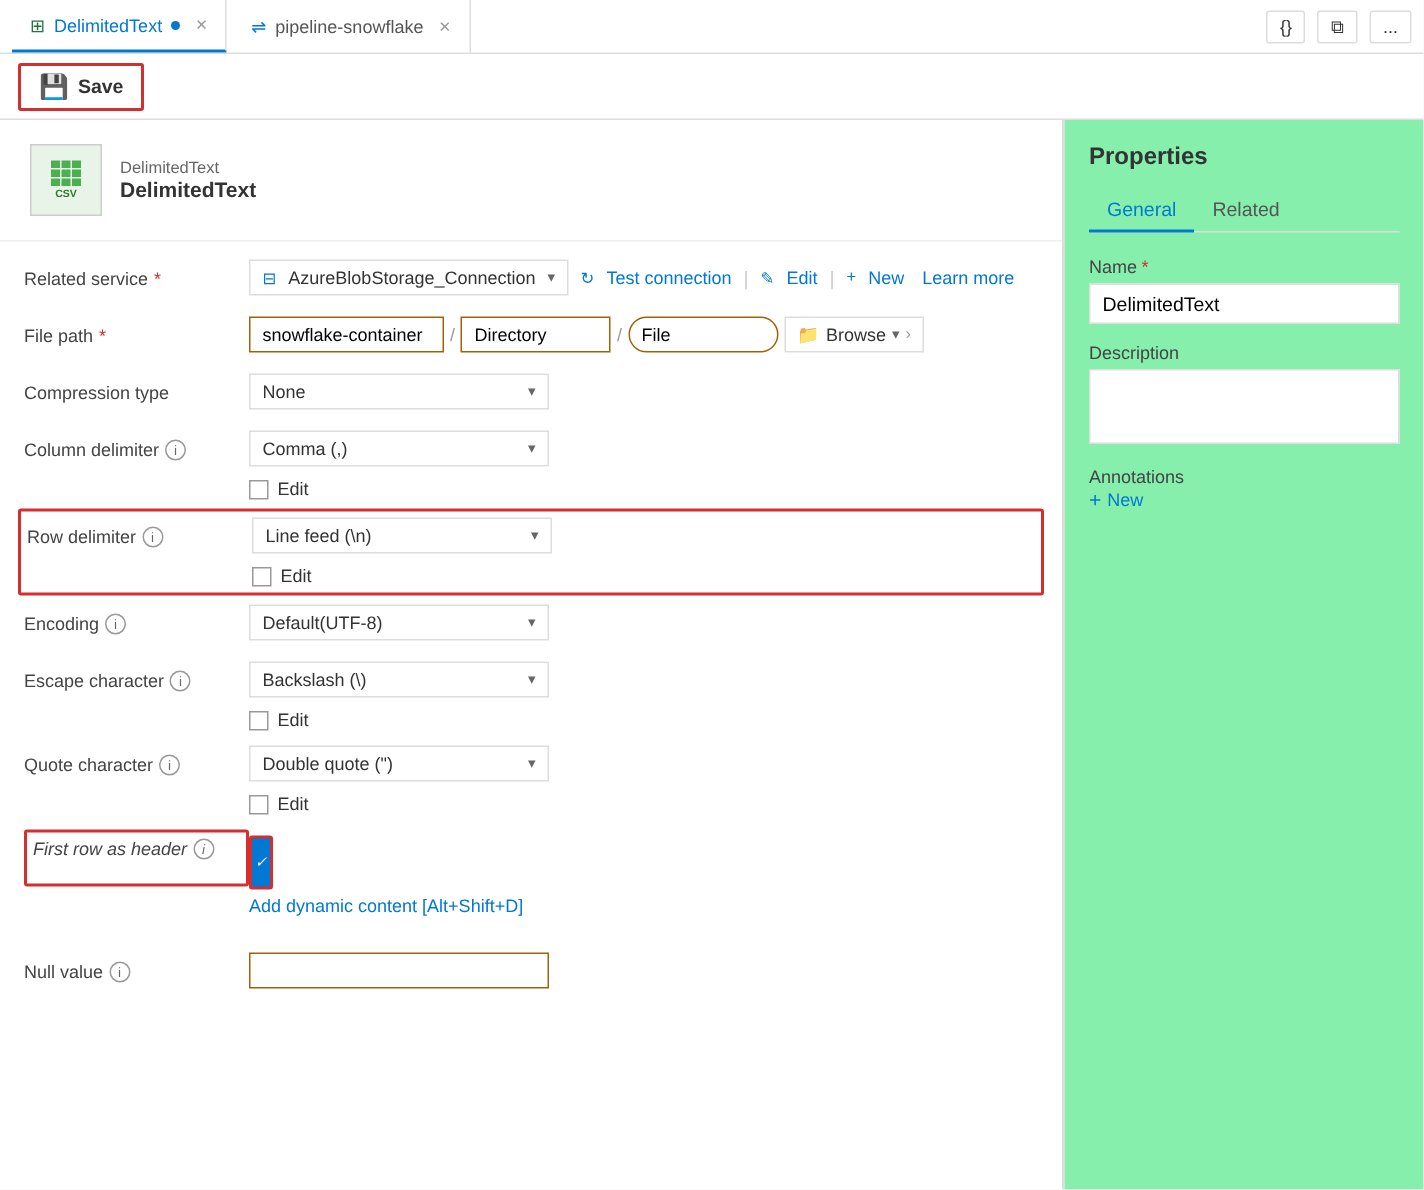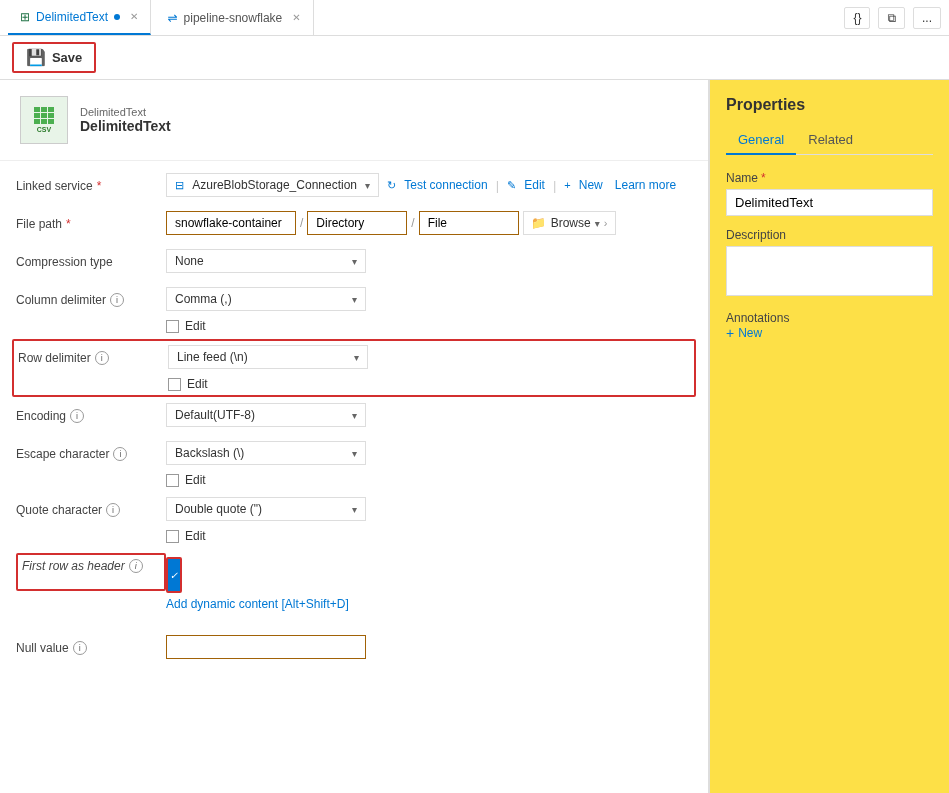--- a/index.html
+++ b/index.html
@@ -144,21 +144,21 @@
     }
     .highlight-row-first {
       border: 2px solid #d32f2f; border-radius: 2px; padding: 16px 4px; font-style: italic;
     }
 
     
     .dynamic-link { font-size: 12px; color: #0078d4; cursor: pointer; text-decoration: none; }
 
     
     .right-panel {
-      width: 240px; background: #fde047; border-left: 1px solid #ddd; padding: 16px;
+      width: 240px; background: #86efac; border-left: 1px solid #ddd; padding: 16px;
       overflow-y: auto;
     }
     .panel-title { font-size: 16px; font-weight: 600; color: #333; margin-bottom: 12px; }
     .panel-tabs { display: flex; border-bottom: 1px solid #ddd; margin-bottom: 16px; }
     .panel-tab {
       padding: 6px 12px; cursor: pointer; font-size: 13px; color: #555;
       border-bottom: 2px solid transparent; margin-bottom: -1px;
     }
     .panel-tab.active { color: #0078d4; border-bottom-color: #0078d4; }
 
@@ -233,21 +233,21 @@
         <div class="dataset-type">DelimitedText</div>
         <div class="dataset-name">DelimitedText</div>
       </div>
     </div>
 
 
     <div class="form-body">
 
       <div class="form-row">
         <div class="form-label">
-          <span>Linked service</span>
+          <span>Related service</span>
           <span class="required"> *</span>
         </div>
         <div class="form-field">
           <div class="linked-service-row">
             <div class="ls-select">
               <span style="color:#0078d4;font-size:11px;">⊟</span>
               <span style="margin:0 4px;">AzureBlobStorage_Connection</span>
               <span class="chevron">▾</span>
             </div>
             <span style="color:#0078d4;font-size:11px;">↻</span>
@@ -267,21 +267,21 @@
         <div class="form-label">
           <span>File path</span>
           <span class="required"> *</span>
         </div>
         <div class="form-field">
           <div class="filepath-row">
             <input class="filepath-input" style="width: 130px;" value="snowflake-container">
             <span class="filepath-sep">/</span>
             <input class="filepath-input" style="width: 90px;" value="Directory">
             <span class="filepath-sep">/</span>
-            <input class="filepath-input" style="width: 80px;" value="File">
+            <input class="filepath-input" style="width: 80px; border-radius: 12px;" value="File">
             <button class="browse-btn">
               <span>📁</span>
               <span>Browse</span>
               <span class="browse-chevron">▾</span>
               <span style="color:#999;font-size:11px;">›</span>
             </button>
           </div>
         </div>
       </div>
 

